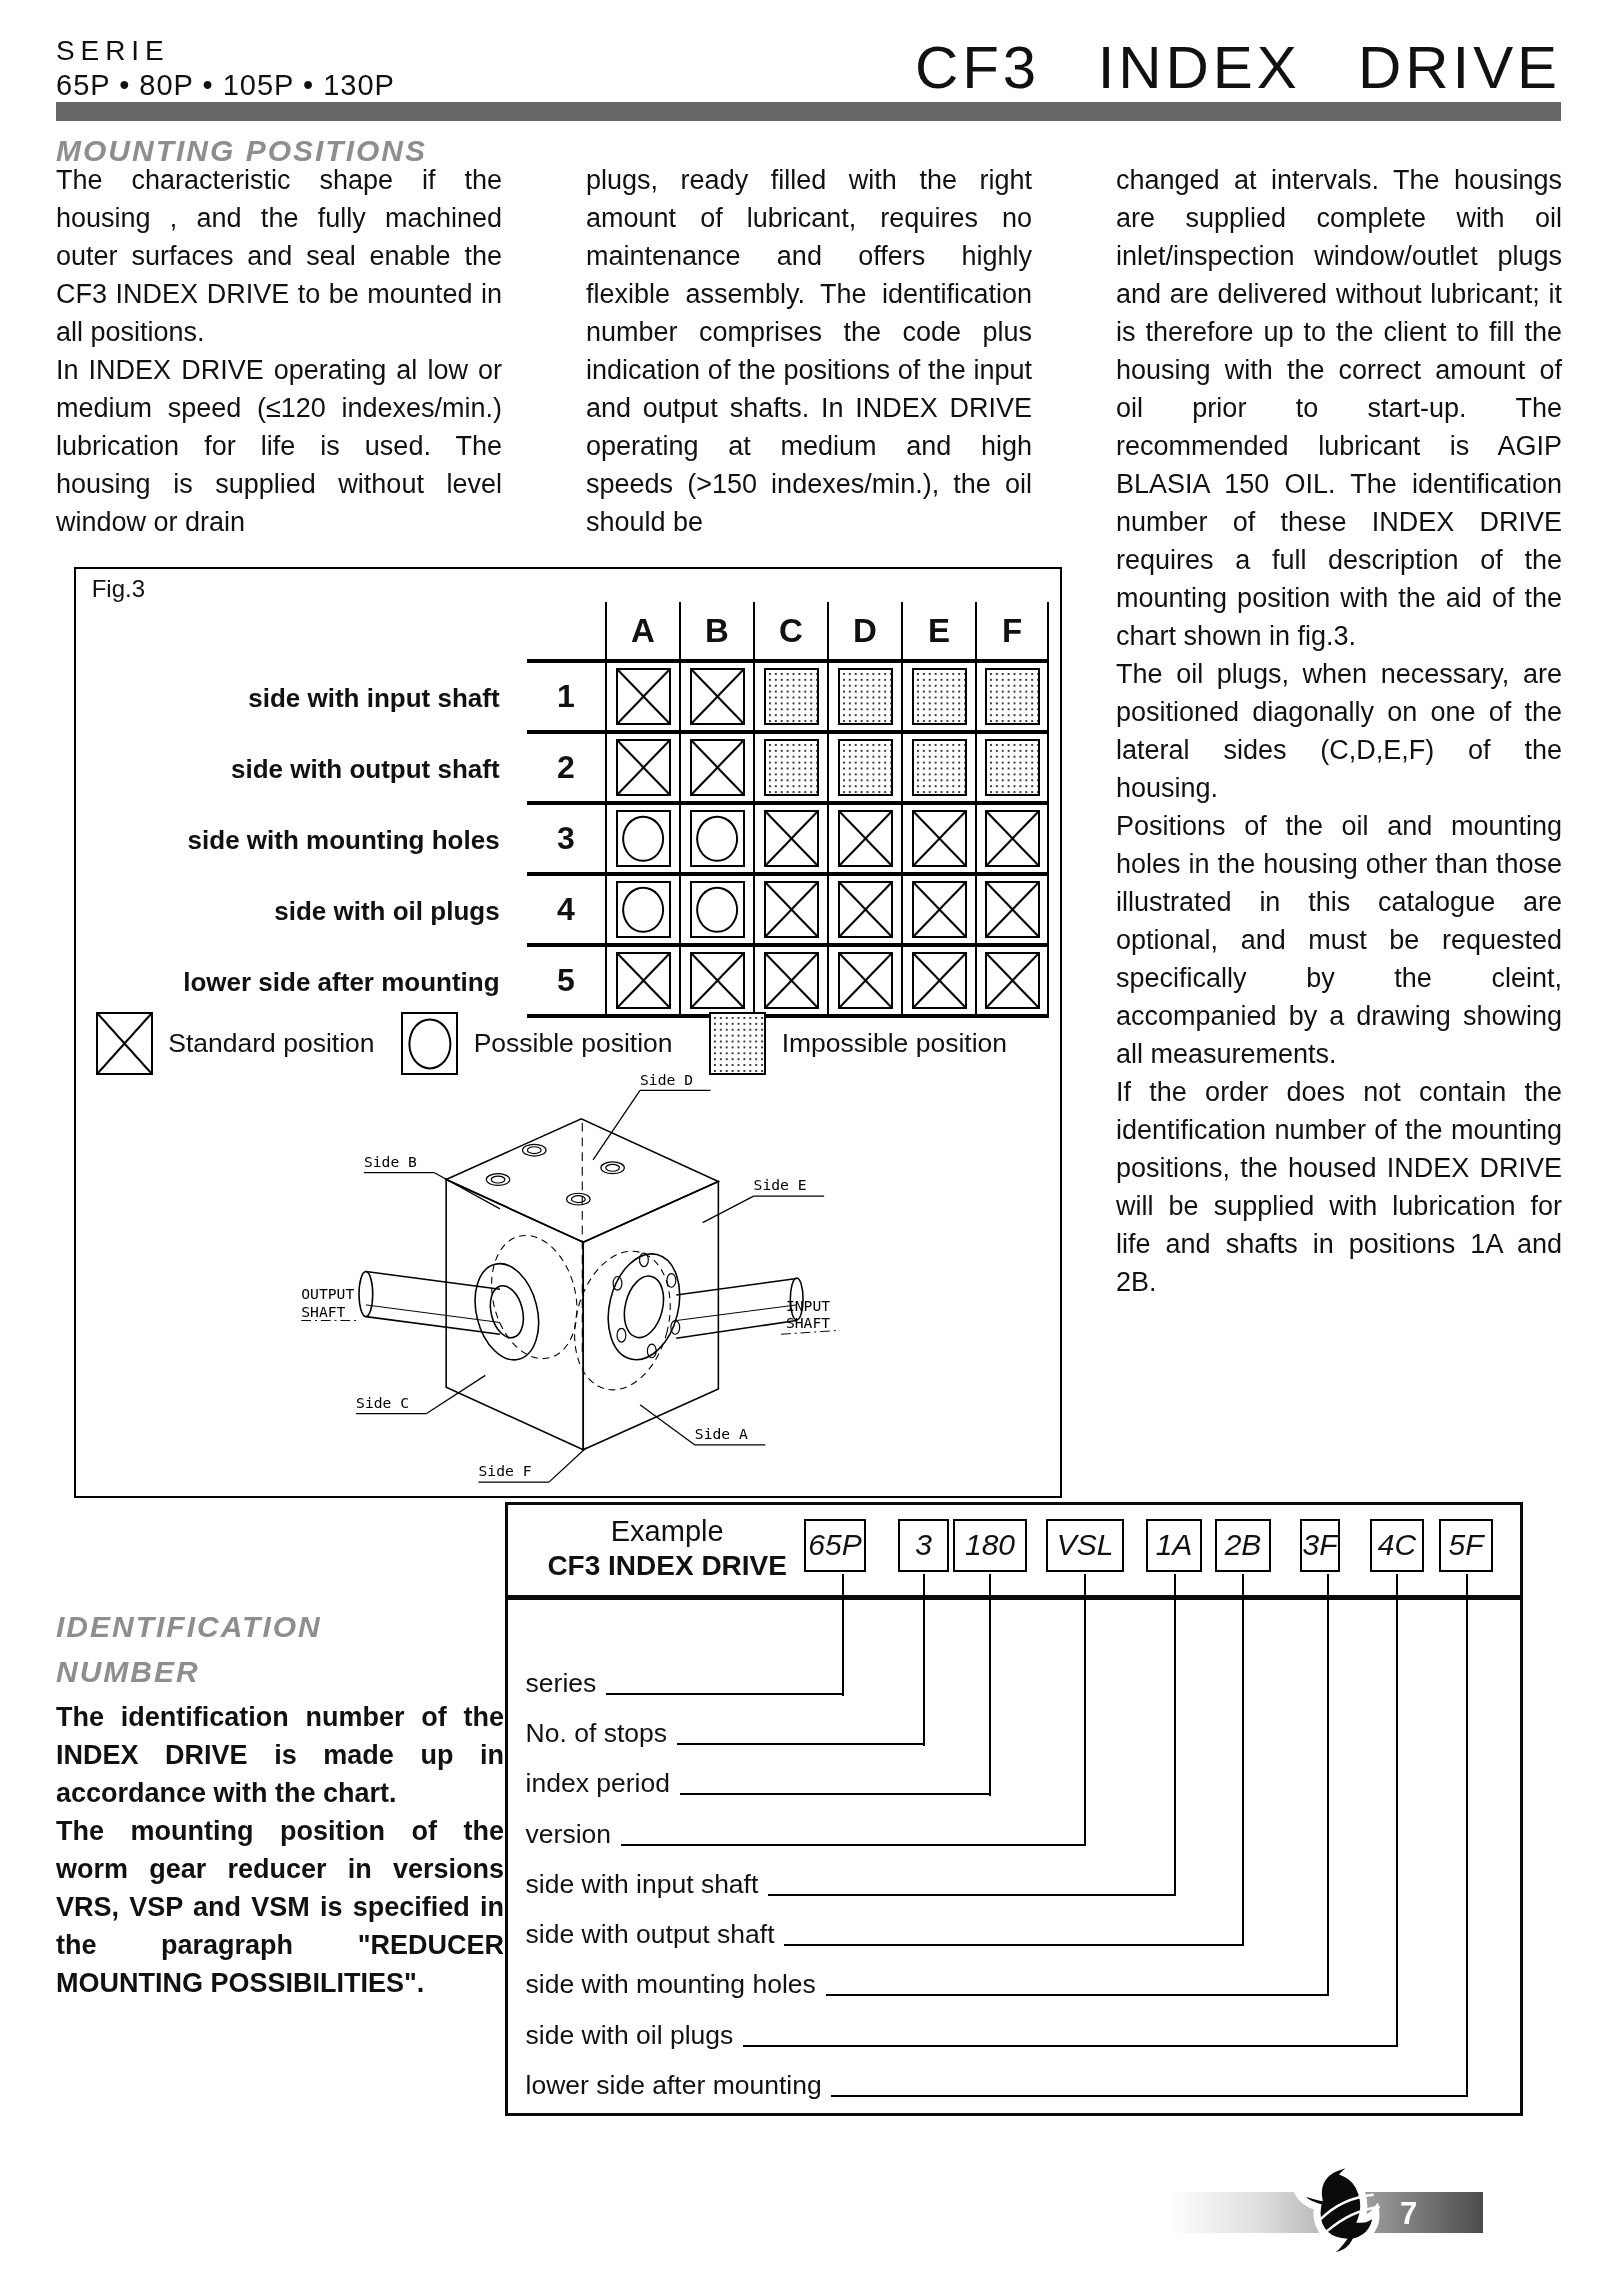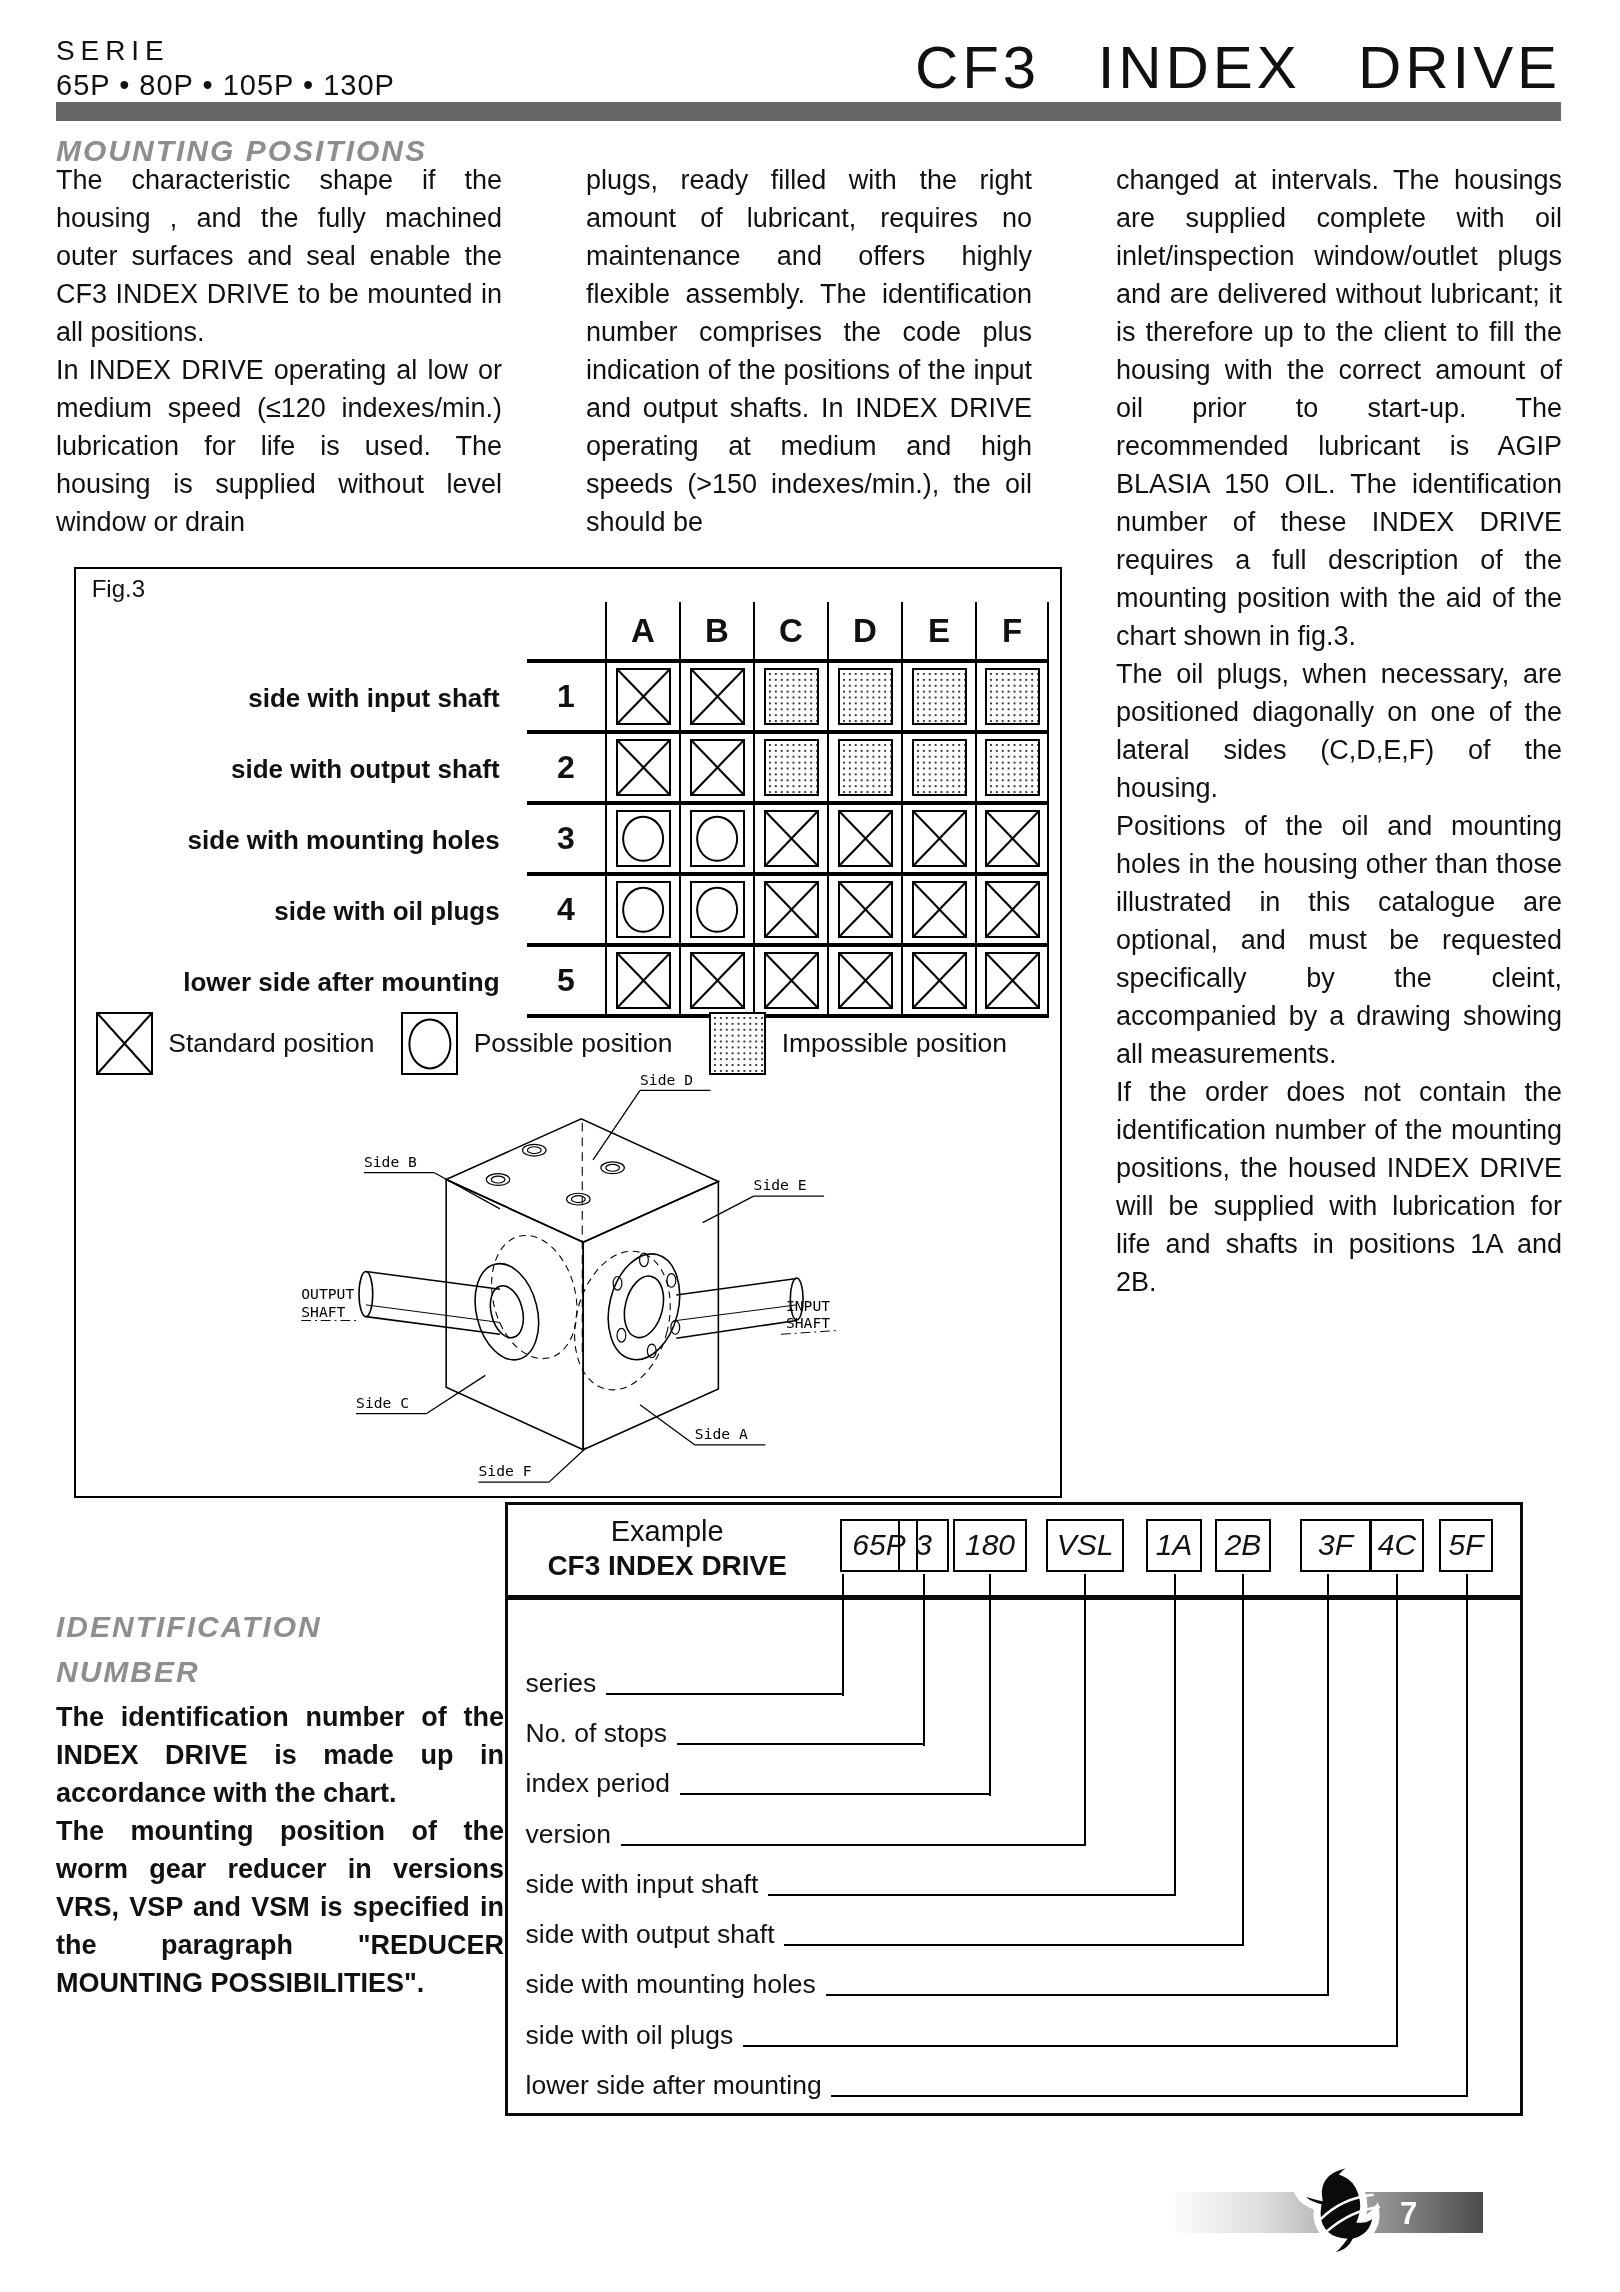--- a/index.html
+++ b/index.html
@@ -355,27 +355,27 @@
   </div>
   <div class="idpara">
     <p>The identification number of the INDEX DRIVE is made up in accordance with the chart.</p>
     <p>The mounting position of the worm gear reducer in versions VRS, VSP and VSM is specified in the paragraph "REDUCER MOUNTING POSSIBILITIES".</p>
   </div>
 
   <div class="exbox">
     <div class="exlabel">Example</div>
     <div class="exproduct">CF3 INDEX DRIVE</div>
 
-    <div class="vbox" style="left:296px;width:78px;margin-left:36px;">65P</div>
+    <div class="vbox" style="left:296px;width:62px;">65P</div>
     <div class="vbox" style="left:390px;width:51px;">3</div>
     <div class="vbox" style="left:445px;width:74px;">180</div>
     <div class="vbox" style="left:538px;width:78px;">VSL</div>
     <div class="vbox" style="left:638px;width:56px;">1A</div>
     <div class="vbox" style="left:707px;width:56px;">2B</div>
-    <div class="vbox" style="left:792px;width:71px;">3F</div>
+    <div class="vbox" style="left:792px;width:40px;">3F</div>
     <div class="vbox" style="left:862px;width:54px;">4C</div>
     <div class="vbox" style="left:931px;width:54px;">5F</div>
 
     <div class="exsep"></div>
 
     <div class="exrow" style="top:161px;width:318px;">
         <span>series</span>
         <i class="lead"></i>
       </div>
     <div class="exrow" style="top:211px;width:398px;">

